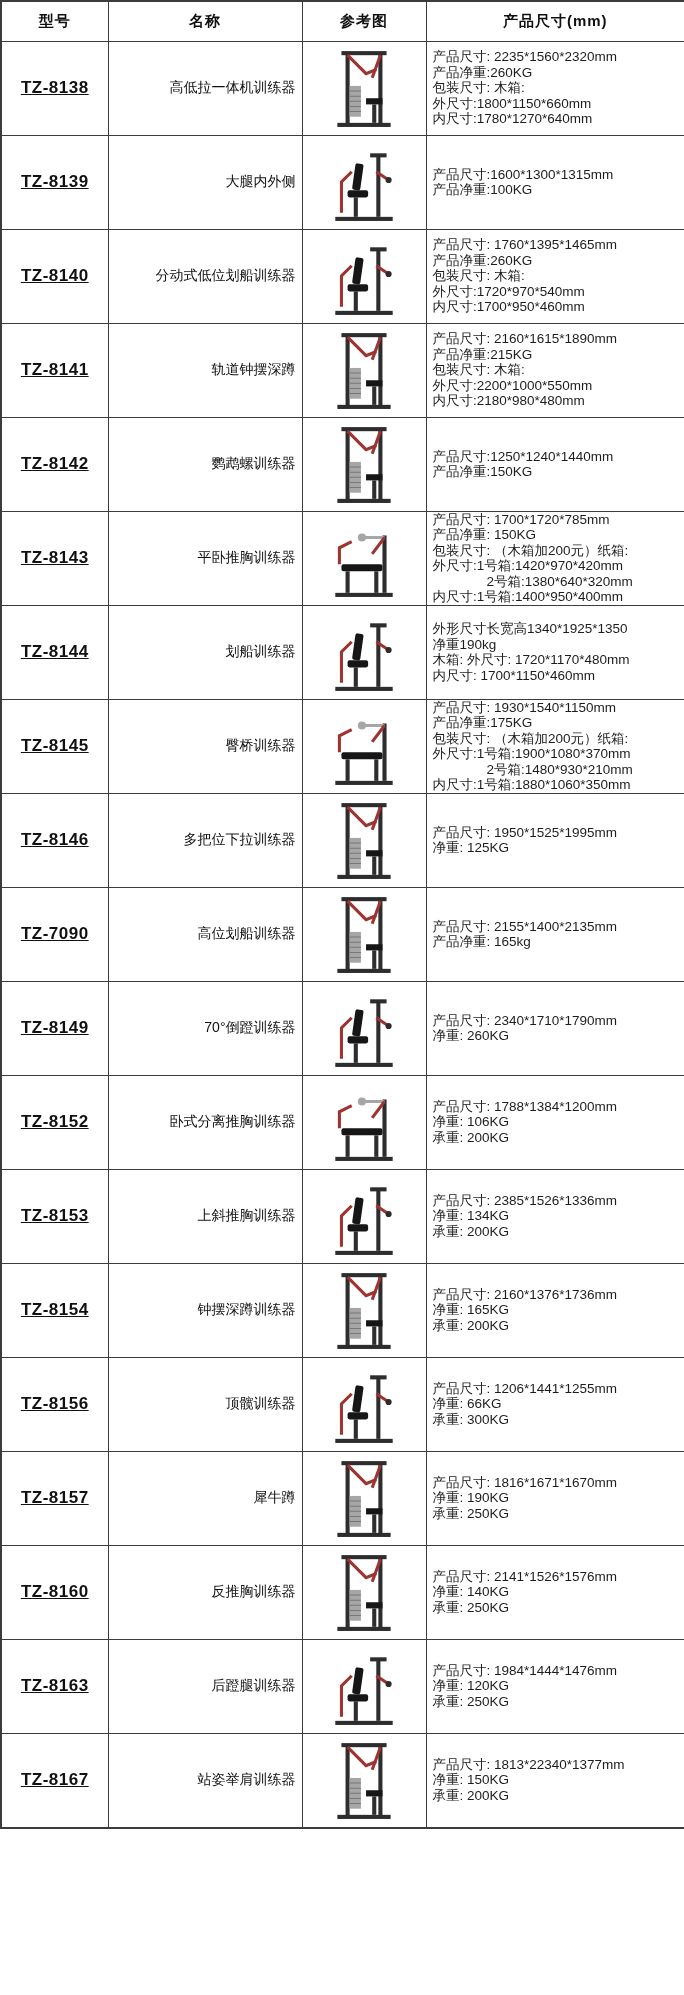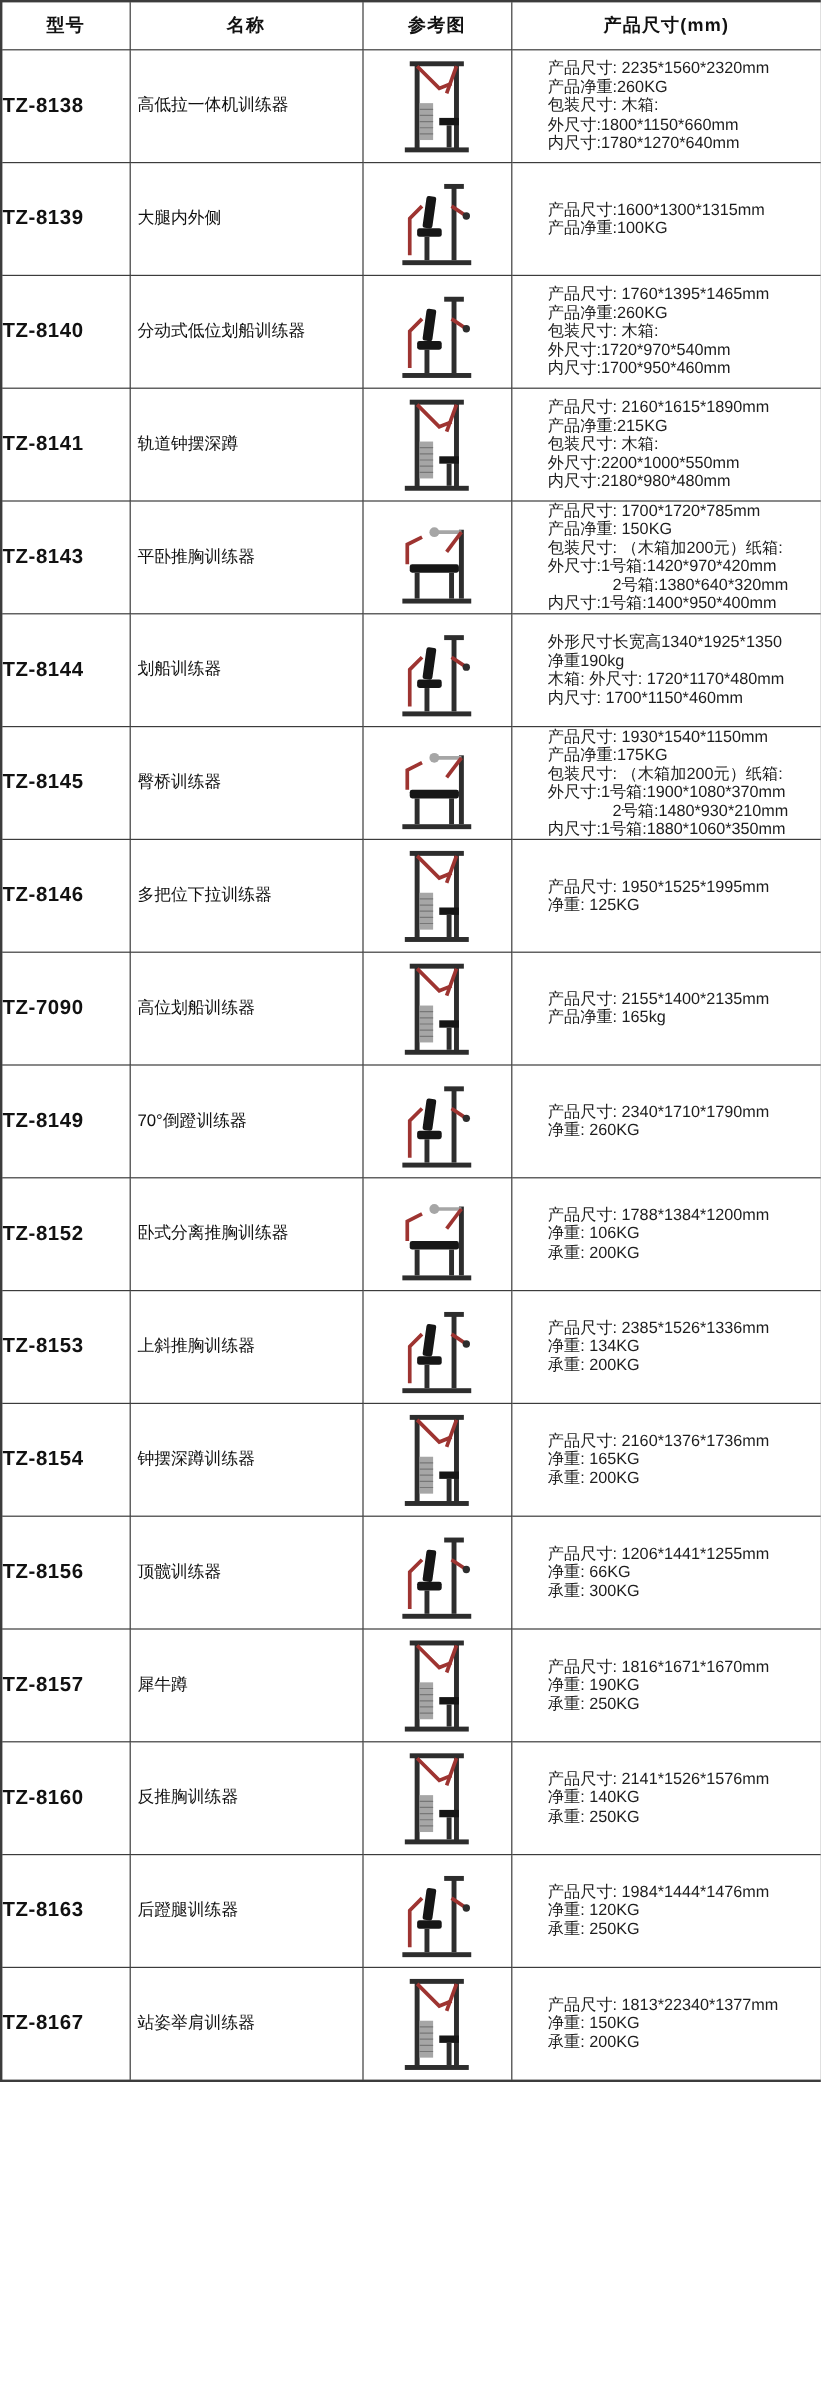--- a/index.html
+++ b/index.html
@@ -36,44 +36,45 @@
   thead tr{height:40px;padding-left:12px;}
   th{
     font-size:15px;
     font-weight:bold;
     text-align:center;
     background:#fff;
     letter-spacing:1px;
   }
   tbody tr{height:93px;}
   td.model-cell{
+    text-align:center;
     font-weight:bold;
     font-size:17px;
     letter-spacing:0.5px;
+    text-decoration:underline;
   }
   td.name-cell{
-    text-align:left;
+    text-align:right;
     font-size:14px;
     padding:0 6px;
   }
   td.img-cell{
     text-align:center;
   }
   td.img-cell svg{display:inline-block;vertical-align:middle;}
   td.specs-cell{
     vertical-align:middle;
   }
   .specs-inner{
     display:flex;
     flex-direction:column;
     justify-content:center;
     height:93px;
     padding:0 4px 0 6px;
     box-sizing:border-box;
-    margin-left:24px;
   }
   .spec-line{
     font-size:13.5px;
     line-height:15.5px;
     white-space:pre;
     color:#1d1d1d;
   }
   .hidden-defs{position:absolute;width:0;height:0;overflow:hidden;}
 </style>
 </head>
@@ -214,20 +215,39 @@
       <div class="specs-inner">
             <div class="spec-line">产品尺寸: 2160*1615*1890mm</div>
             <div class="spec-line">产品净重:215KG</div>
             <div class="spec-line">包装尺寸: 木箱:</div>
             <div class="spec-line">外尺寸:2200*1000*550mm</div>
             <div class="spec-line">内尺寸:2180*980*480mm</div>
           </div>
     </td>
   </tr>
 
+  <tr>
+    <td class="model-cell">
+      <span>TZ-8142</span>
+    </td>
+    <td class="name-cell">
+      <span>鹦鹉螺训练器</span>
+    </td>
+    <td class="img-cell">
+      <svg width="82" height="82" viewBox="0 0 64 80">
+        <use href="#machine-tall"></use>
+      </svg>
+    </td>
+    <td class="specs-cell">
+      <div class="specs-inner">
+            <div class="spec-line">产品尺寸:1250*1240*1440mm</div>
+            <div class="spec-line">产品净重:150KG</div>
+          </div>
+    </td>
+  </tr>
 
   <tr>
     <td class="model-cell">
       <span>TZ-8143</span>
     </td>
     <td class="name-cell">
       <span>平卧推胸训练器</span>
     </td>
     <td class="img-cell">
       <svg width="82" height="82" viewBox="0 0 64 80">

